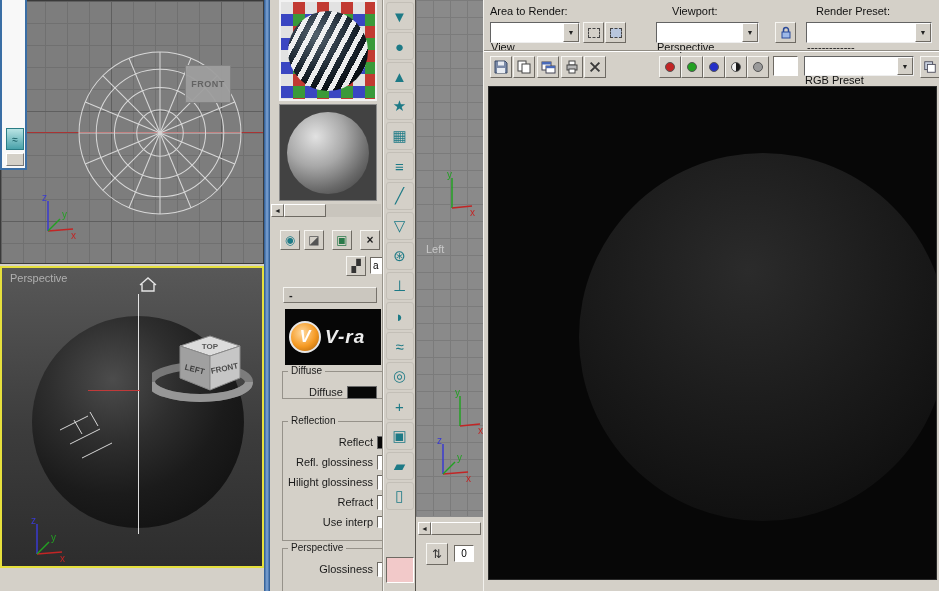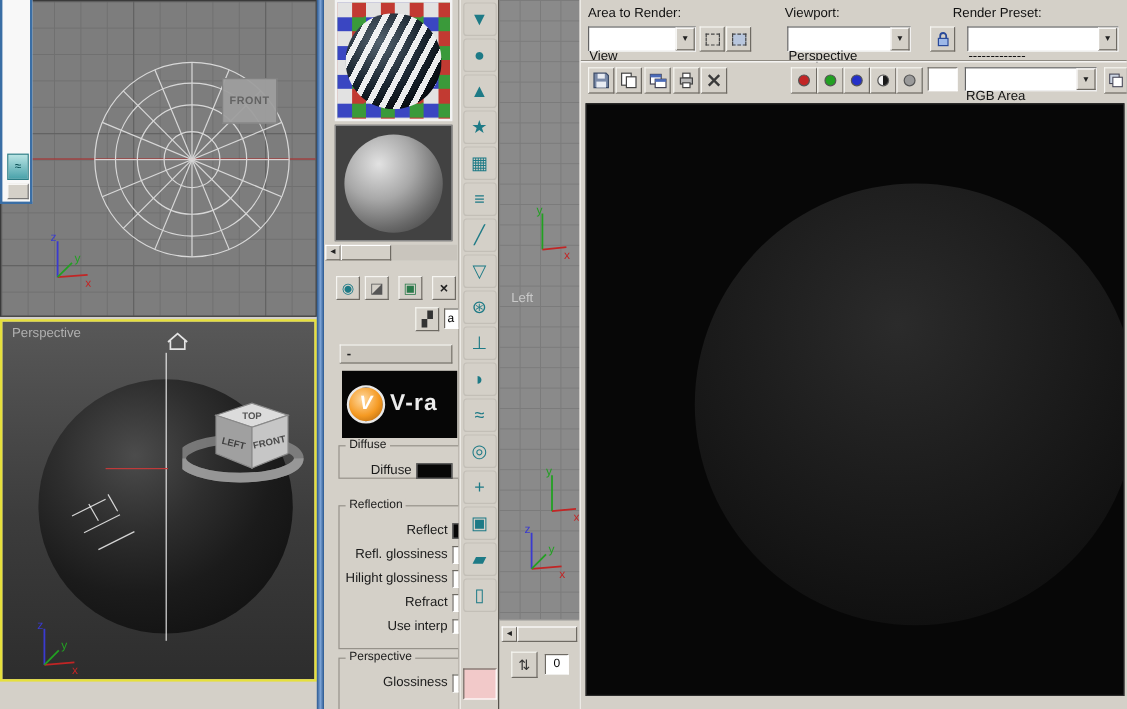--- a/index.html
+++ b/index.html
@@ -59,21 +59,21 @@
     display:flex; align-items:center; justify-content:center; font-size:12px; }
   .mat-name { left:100px; top:257px; width:26px; height:17px; border:1px solid; border-color:#6e6a63 #fff #fff #6e6a63;
     background:#fff; font-size:10px; padding:0 2px; }
   .rollout { left:13px; top:287px; width:94px; height:16px; background:#cbc7bf;
     border:1px solid; border-color:#f4f3ef #76726b #76726b #f4f3ef; font-size:11px; font-weight:bold;
     padding-left:5px; color:#222; line-height:14px; }
   .vray-banner { left:15px; top:309px; width:96px; height:56px; background:#060606; display:flex; align-items:center; overflow:hidden; }
   .vray-circle { width:32px; height:32px; border-radius:50%; margin-left:4px; flex:none;
     background:radial-gradient(circle at 40% 35%, #ffd9a0, #f59a23 55%, #a85e08); border:2px solid #e8e8e8;
     display:flex; align-items:center; justify-content:center; color:#fff; font-weight:bold; font-size:16px; font-style:italic; }
-  .vray-word { color:#ececec; font-size:19px; font-weight:bold; margin-left:4px; letter-spacing:1px; }
+  .vray-word { color:#ececec; font-size:19px; font-style:italic; font-weight:bold; margin-left:4px; letter-spacing:1px; }
   .grp { position:absolute; width:122px; border:1px solid #96928a; padding-top:10px; background:#d4d0c8; }
   .grp-title { position:absolute; top:-7px; left:5px; background:#d4d0c8; padding:0 3px; font-size:10px; color:#1a1a1a; }
   .grp-row { height:20px; display:flex; align-items:center; justify-content:flex-end; }
   .lbl { font-size:11px; color:#1a1a1a; margin-right:4px; white-space:nowrap; }
   .swatch { width:26px; height:13px; border:1px solid #6a6a6a; flex:none; }
   .swatch-black { background:#070707; }
   .swatch-dark { background:#141414; }
   .ctl-wide { width:30px; margin-right:26px; }
   .numfield { width:26px; height:15px; background:#fff; border:1px solid; border-color:#6e6a63 #fff #fff #6e6a63; flex:none; }
   .checkbox { width:12px; height:12px; background:#fff; border:1px solid; border-color:#6e6a63 #fff #fff #6e6a63; flex:none; margin-right:14px; }
@@ -372,22 +372,22 @@
         <span style="color:#333">⇅</span>
       </div>
       <div class="abs spinner" style="left:38px;top:28px">
         <span>0</span>
       </div>
     </div>
   </div>
 
   <div class="abs rwin">
     <span class="abs rw-label" style="left:6px;top:5px">Area to Render:</span>
-    <span class="abs rw-label" style="left:170px;top:5px">Viewport:</span>
-    <span class="abs rw-label" style="left:310px;top:5px">Render Preset:</span>
+    <span class="abs rw-label" style="left:188px;top:5px">Viewport:</span>
+    <span class="abs rw-label" style="left:332px;top:5px">Render Preset:</span>
 
     <div class="combo" style="left:6px;top:22px;width:90px">
       <span class="combo-val">View</span>
       <span class="combo-arrow">
         <span>▼</span>
         </span>
     </div>
     <div class="tb" style="left:99px;top:22px;width:21px;height:21px">
       <span class="dashed-box"></span>
     </div>
@@ -459,21 +459,21 @@
       <span class="dot dot-blue"></span>
     </div>
     <div class="tb" style="left:241px;top:56px">
       <span class="dot dot-mono"></span>
     </div>
     <div class="tb" style="left:263px;top:56px">
       <span class="dot dot-alpha"></span>
     </div>
     <div class="abs color-swatch"></div>
     <div class="combo" style="left:320px;top:56px;width:110px;height:20px">
-      <span class="combo-val">RGB Area</span>
+      <span class="combo-val">RGB Preset</span>
       <span class="combo-arrow">
         <span>▼</span>
         </span>
     </div>
     <div class="tb" style="left:436px;top:56px;width:20px">
       <svg width="14" height="14" viewBox="0 0 16 16">
         <rect x="2" y="2" width="9" height="9" fill="#cdd6e4" stroke="#445"></rect>
         <rect x="5" y="5" width="9" height="9" fill="#fff" stroke="#445"></rect>
       </svg>
     </div>

